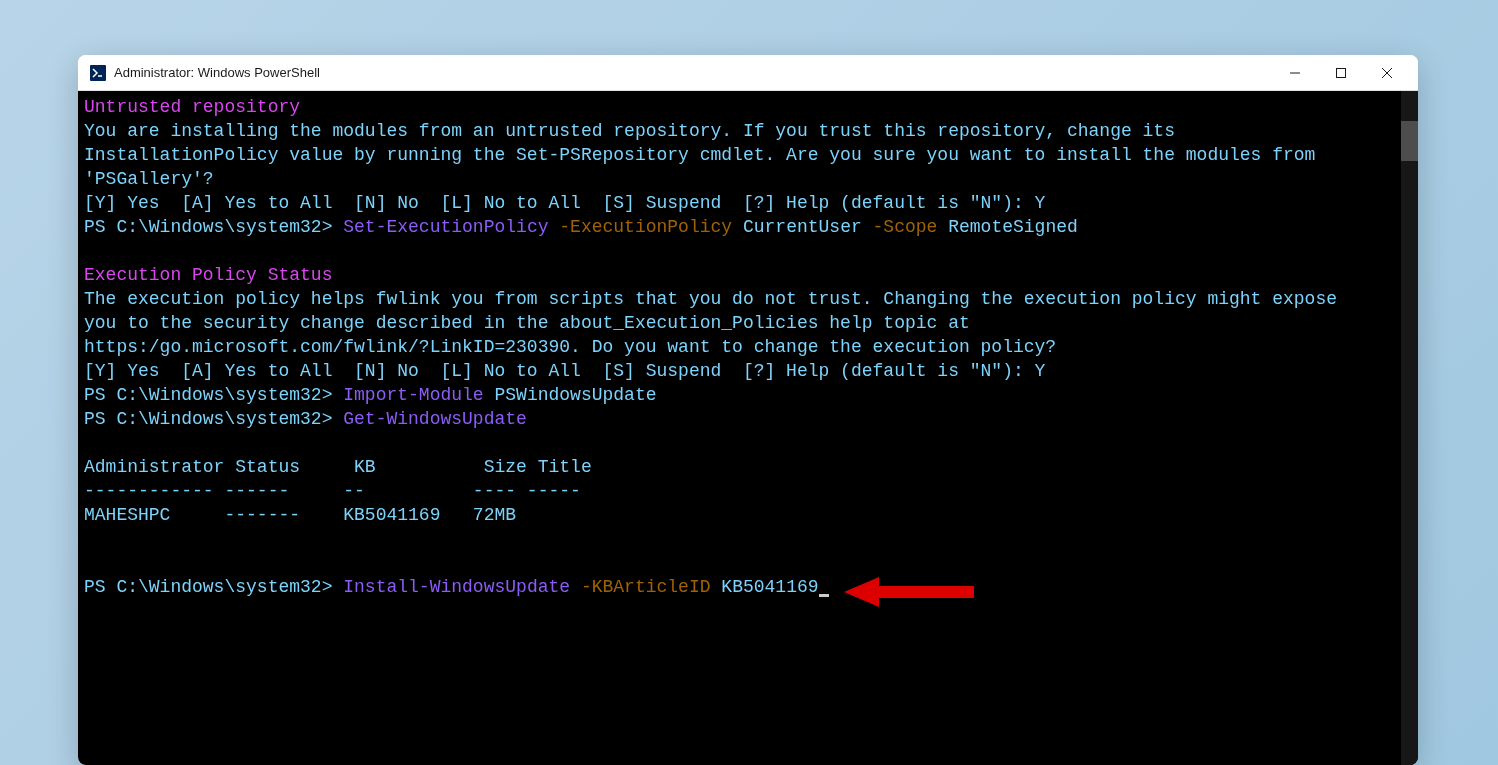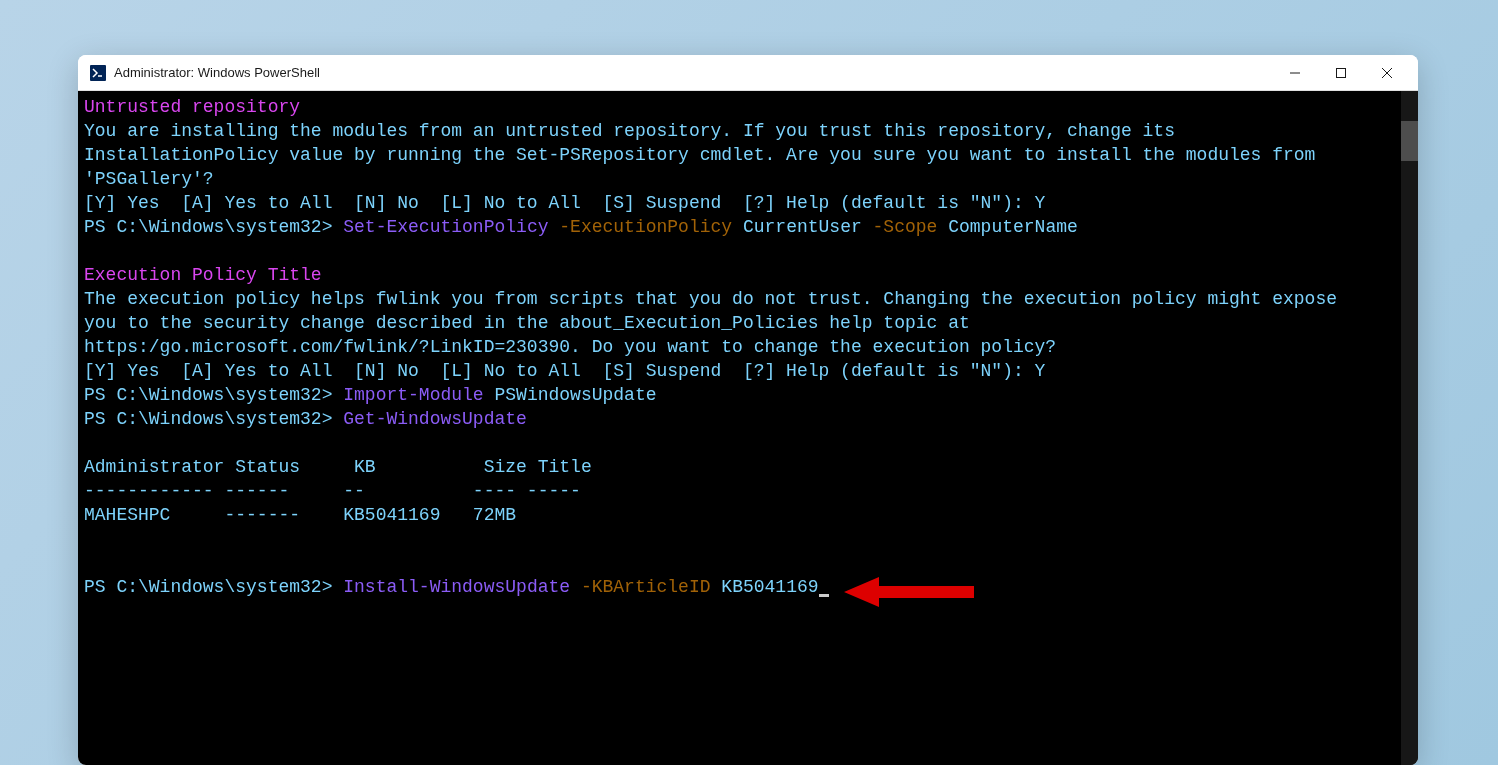--- a/index.html
+++ b/index.html
@@ -135,23 +135,23 @@
       </div>
     </div>
   </div>
 
   <div class="terminal-area">
     <div class="terminal-content"><span class="white">Untrusted repository</span>
 <span class="normal">You are installing the modules from an untrusted repository. If you trust this repository, change its</span>
 <span class="normal">InstallationPolicy value by running the Set-PSRepository cmdlet. Are you sure you want to install the modules from</span>
 <span class="normal">'PSGallery'?</span>
 <span class="normal"><span>[Y] Yes  [A] Yes to All  [N] No  [L] No to All  [S] Suspend  [?] Help (default is "N"): Y</span></span>
-<span class="normal">PS C:\Windows\system32&gt; </span><span class="yellow">Set-ExecutionPolicy </span><span class="gray">-ExecutionPolicy </span><span class="normal">CurrentUser </span><span class="gray">-Scope </span><span class="normal">ComputerName</span>
+<span class="normal">PS C:\Windows\system32&gt; </span><span class="yellow">Set-ExecutionPolicy </span><span class="gray">-ExecutionPolicy </span><span class="normal">CurrentUser </span><span class="gray">-Scope </span><span class="normal">RemoteSigned</span>
 
-<span class="white">Execution Policy Title</span>
+<span class="white">Execution Policy Status</span>
 <span class="normal">The execution policy helps fwlink you from scripts that you do not trust. Changing the execution policy might expose</span>
 <span class="normal">you to the security change described in the about_Execution_Policies help topic at</span>
 <span class="normal">https:/go.microsoft.com/fwlink/?LinkID=230390. Do you want to change the execution policy?</span>
 <span class="normal">[Y] Yes  [A] Yes to All  [N] No  [L] No to All  [S] Suspend  [?] Help (default is "N"): Y</span>
 <span class="normal">PS C:\Windows\system32&gt; </span><span class="yellow">Import-Module </span><span class="normal">PSWindowsUpdate</span>
 <span class="normal">PS C:\Windows\system32&gt; </span><span class="yellow">Get-WindowsUpdate</span>
 
 <span class="normal">Administrator Status     KB          Size Title</span>
 <span class="normal">------------ ------     --          ---- -----</span>
 <span class="normal">MAHESHPC     -------    KB5041169   72MB</span>

